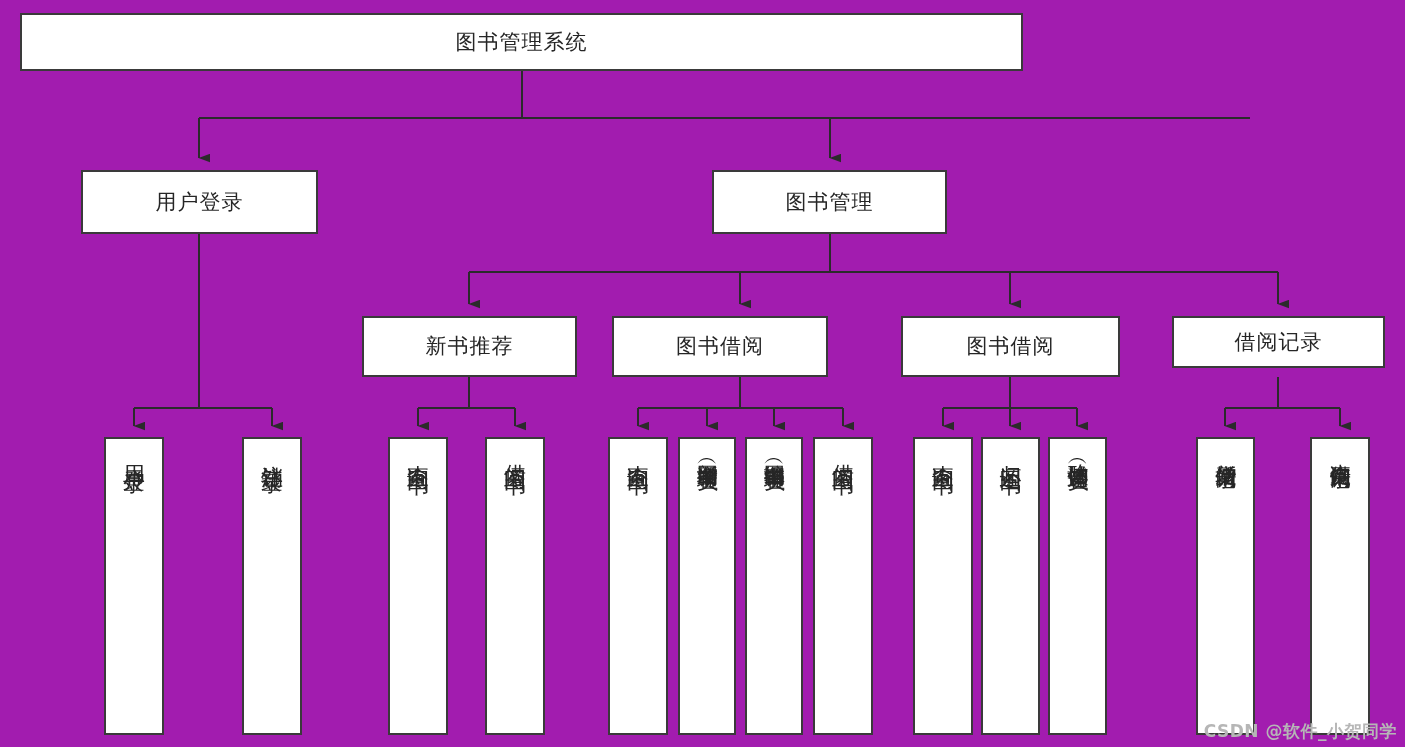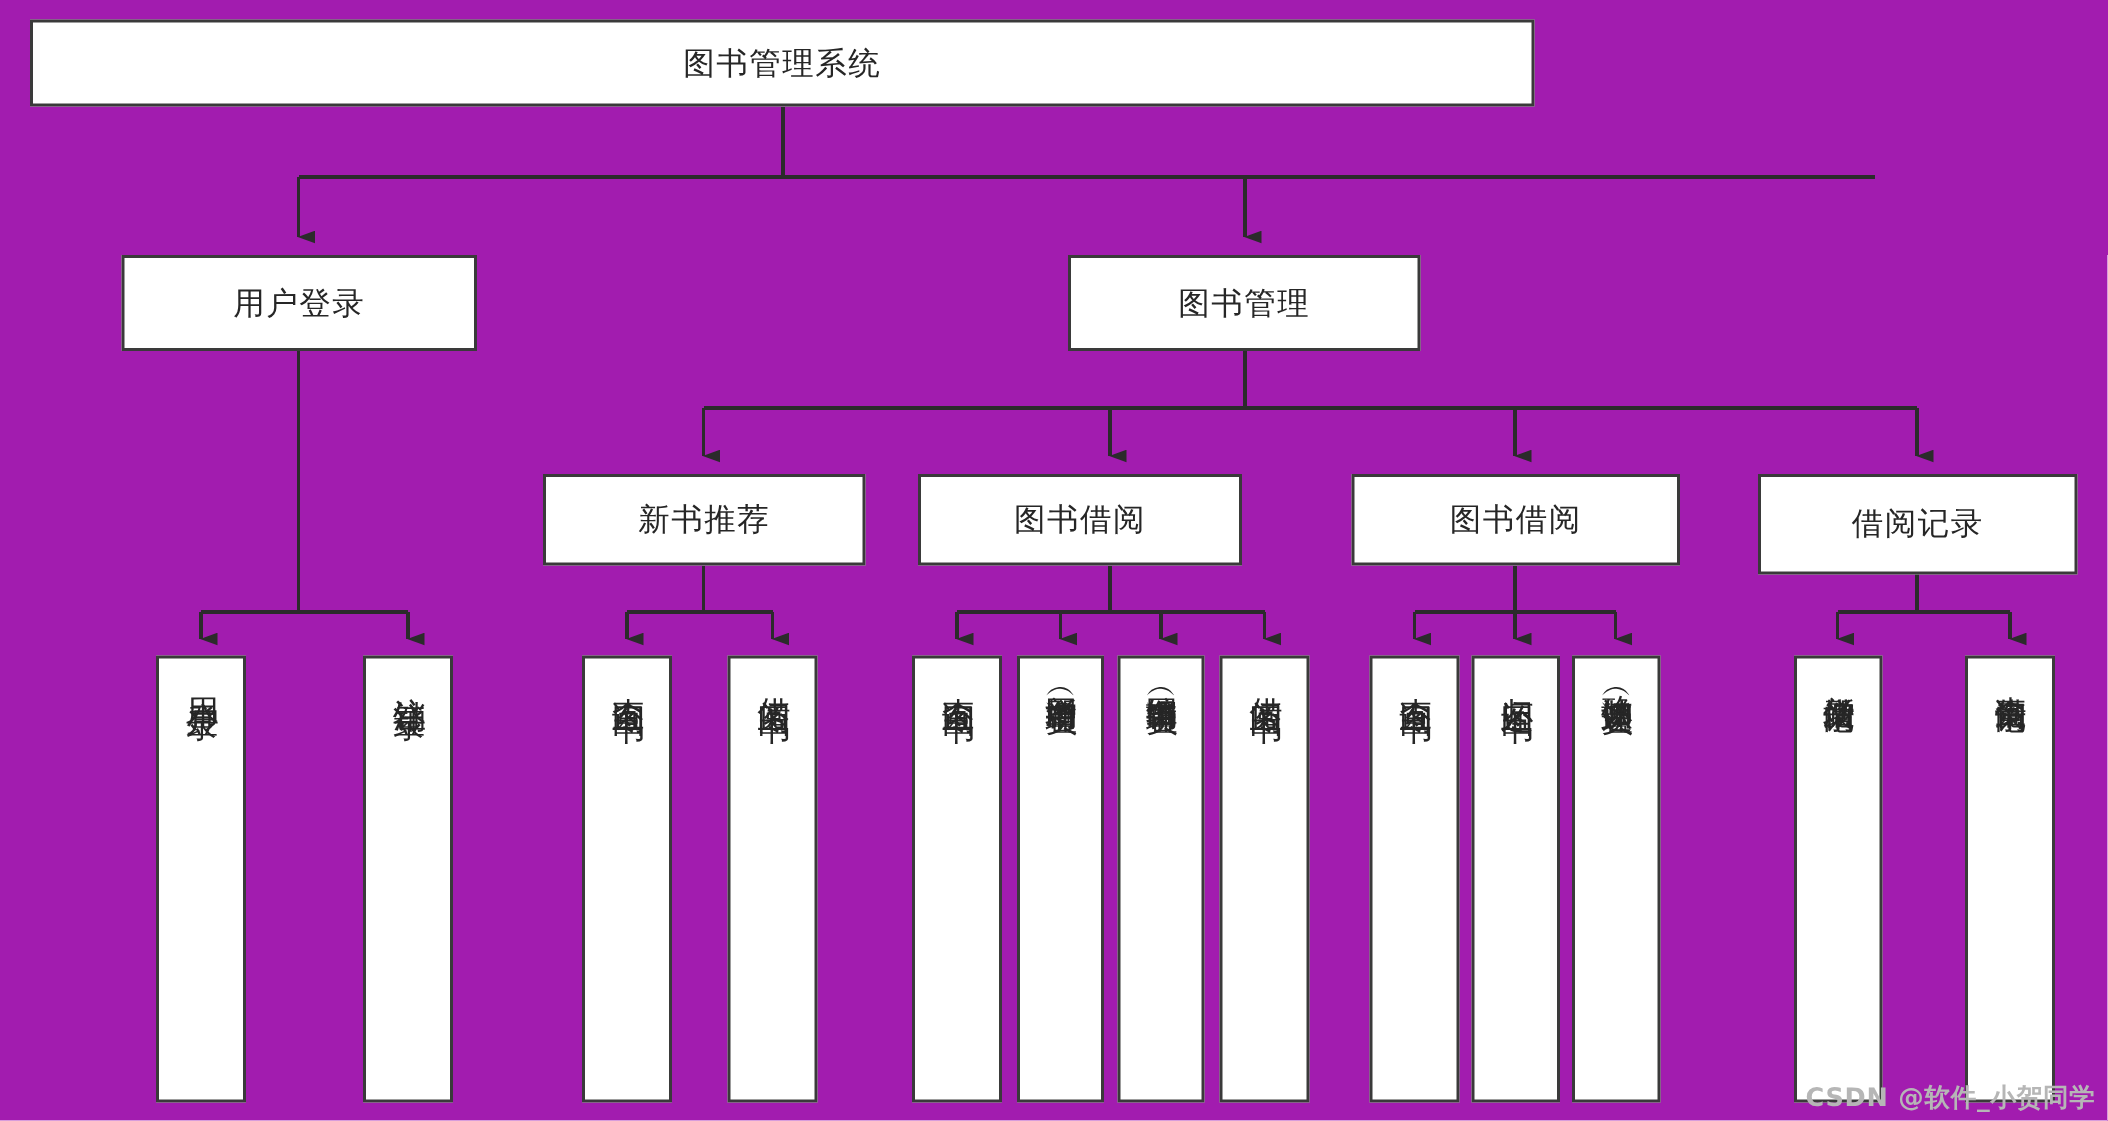--- a/index.html
+++ b/index.html
@@ -145,21 +145,21 @@
   </div>
 
   <div class="node horizontal" style="left:612px; top:316px; width:216px; height:61px;">
     <span class="node-label">图书借阅</span>
   </div>
 
   <div class="node horizontal" style="left:901px; top:316px; width:219px; height:61px;">
     <span class="node-label">图书借阅</span>
   </div>
 
-  <div class="node horizontal" style="left:1172px; top:316px; width:213px; height:67px;">
+  <div class="node horizontal" style="left:1172px; top:316px; width:213px; height:52px;">
     <span class="node-label">借阅记录</span>
   </div>
 
   <div class="node vertical" style="left:104px; top:437px; width:60px; height:298px;">
     <span class="node-label">用户登录</span>
   </div>
 
   <div class="node vertical" style="left:242px; top:437px; width:60px; height:298px;">
     <span class="node-label">注销登录</span>
   </div>

